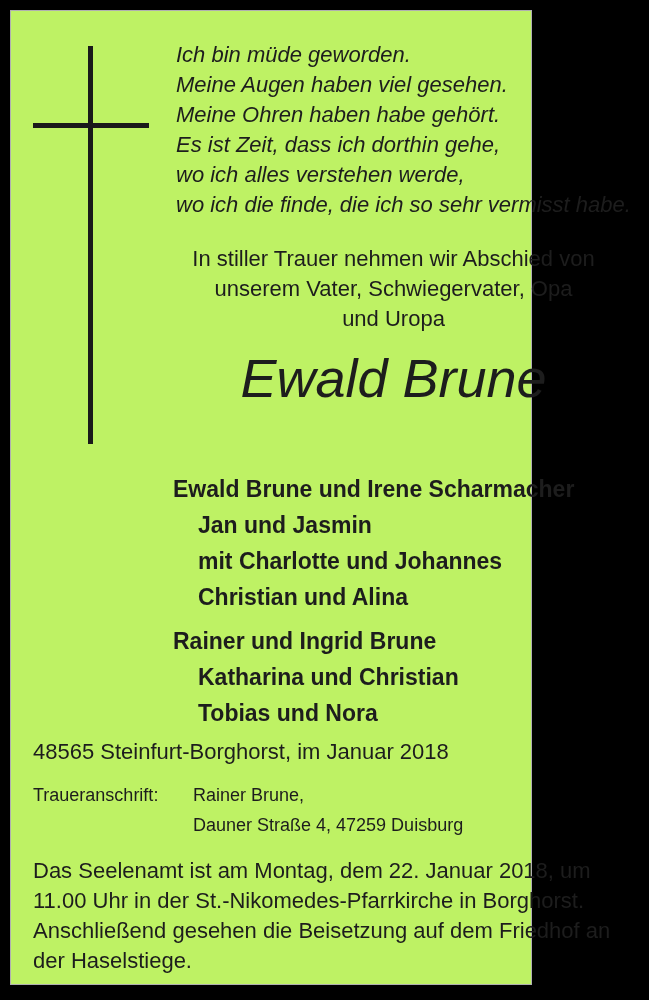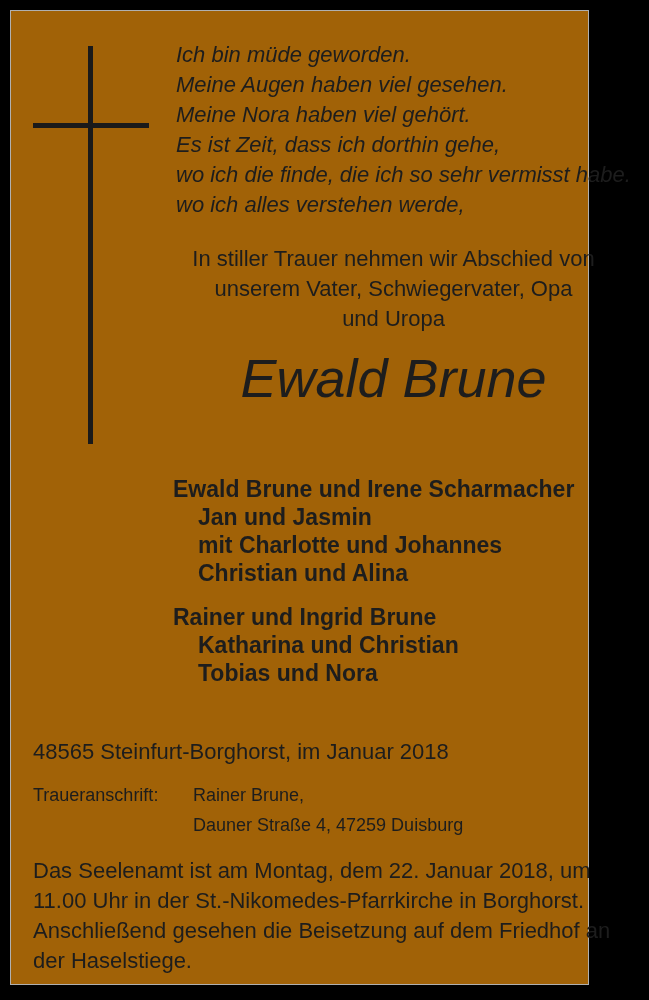--- a/index.html
+++ b/index.html
@@ -12,23 +12,23 @@
     position: relative;
     background: #000000;
     font-family: "Liberation Sans", sans-serif;
     color: #1d1d1d;
     overflow: hidden;
   }
   .card {
     position: absolute;
     left: 10px;
     top: 10px;
-    width: 579px;
+    width: 522px;
     height: 975px;
-    background: #a16207;
+    background: #bef264;
     border: 1px solid #b0b0b0;
     box-sizing: border-box;
   }
   
   .cross-v {
     position: absolute;
     left: 77px;
     top: 35px;
     width: 5px;
     height: 398px;
@@ -87,20 +87,21 @@
     font-weight: bold;
     font-size: 23px;
     line-height: 28px;
     white-space: nowrap;
   }
   .mourner-group.second {
     margin-top: 16px;
   }
   .mourner-member {
     padding-left: 25px;
+    margin-top: 8px;
   }
   
   .place-date {
     position: absolute;
     left: 22px;
     top: 726px;
     font-size: 22px;
     line-height: 30px;
     white-space: nowrap;
     text-align: right;
@@ -134,24 +135,24 @@
 <div class="card">
 
   <div>
     <div class="cross-v"></div>
     <div class="cross-h"></div>
   </div>
 
   <div class="poem">
     <div>Ich bin müde geworden.</div>
     <div>Meine Augen haben viel gesehen.</div>
-    <div>Meine Nora haben viel gehört.</div>
+    <div>Meine Ohren haben habe gehört.</div>
     <div>Es ist Zeit, dass ich dorthin gehe,</div>
+    <div>wo ich alles verstehen werde,</div>
     <div>wo ich die finde, die ich so sehr vermisst habe.</div>
-    <div>wo ich alles verstehen werde,</div>
   </div>
 
   <div class="center-col intro">
     <div>In stiller Trauer nehmen wir Abschied von</div>
     <div>unserem Vater, Schwiegervater, Opa</div>
     <div>und Uropa</div>
   </div>
 
   <div class="center-col deceased-name">Ewald Brune</div>
 

